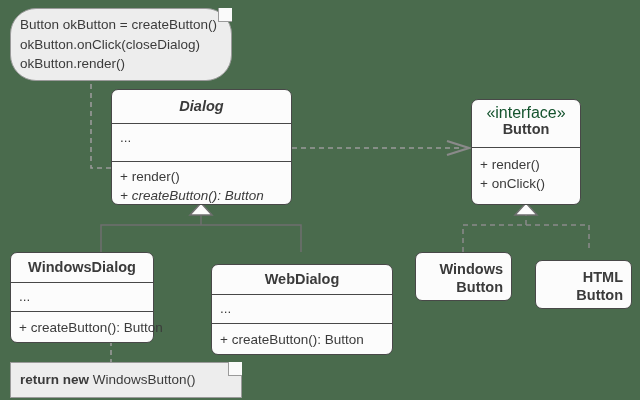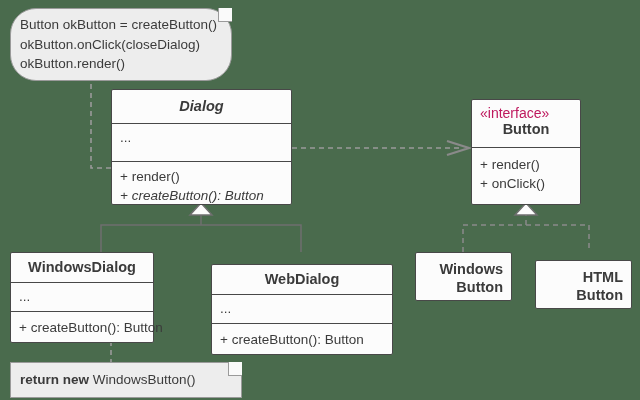--- a/index.html
+++ b/index.html
@@ -25,21 +25,21 @@
     width: 640px;
     height: 400px;
     pointer-events: none;
   }
 
   
   .uml-box {
     position: absolute;
     background: #fcfcfc;
     border: 1.6px solid #484848;
-    border-radius: 2px;
+    border-radius: 7px;
     box-sizing: border-box;
     color: #3b3b3b;
   }
   .uml-section {
     box-sizing: border-box;
     padding: 5px 8px;
   }
   .uml-section + .uml-section {
     border-top: 1.6px solid #484848;
   }
@@ -47,26 +47,26 @@
     text-align: center;
     font-weight: bold;
     font-size: 14.5px;
     line-height: 17px;
   }
   .uml-title.italic {
     font-style: italic;
   }
   .stereotype {
     display: block;
-    text-align: left;
+    text-align: center;
     font-weight: normal;
     font-style: normal;
-    font-size: 14px;
+    font-size: 16px;
     line-height: 16px;
-    color: #be185d;
+    color: #14532d;
   }
   .uml-attrs {
     font-size: 13.5px;
     line-height: 17px;
     color: #3b3b3b;
   }
   .uml-ops {
     font-size: 13.5px;
     line-height: 19px;
     color: #3b3b3b;

